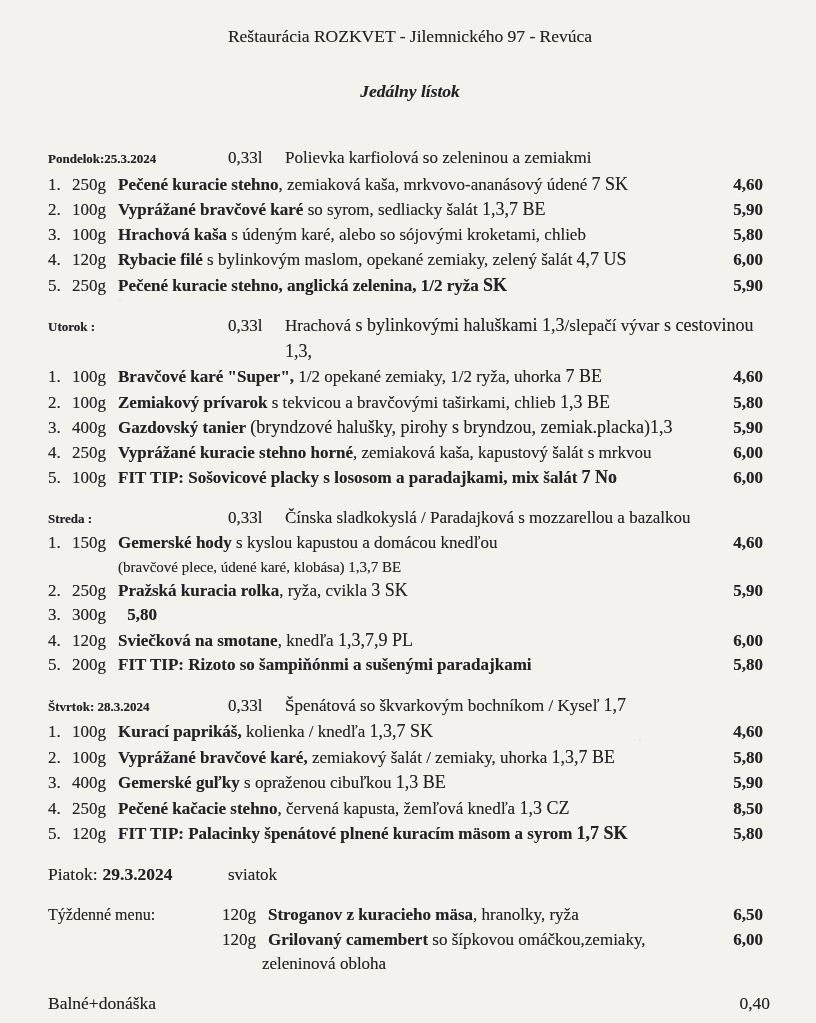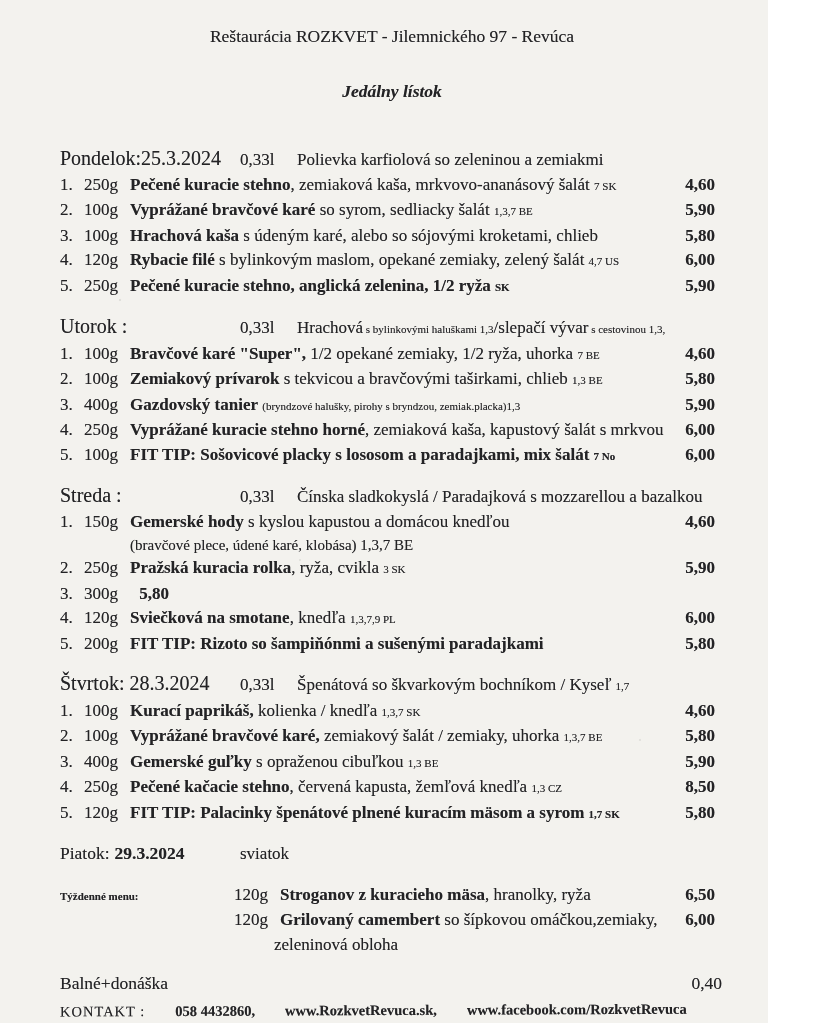--- a/index.html
+++ b/index.html
@@ -1,48 +1,47 @@
 <!DOCTYPE html>
 <html><head>
 <meta charset="utf-8">
 <style>
   html,body { margin:0; padding:0; }
   .page {
-    width:756px; height:1023px;
+    width:816px; height:1023px;
     background:
       radial-gradient(circle at 120px 300px, rgba(190,190,185,.35) 0.8px, transparent 1.6px),
       radial-gradient(circle at 640px 740px, rgba(190,190,185,.3) 0.8px, transparent 1.6px),
       radial-gradient(circle at 300px 560px, rgba(190,190,185,.3) 0.7px, transparent 1.5px),
       #f3f2ee;
     font-family:"Liberation Serif","DejaVu Serif",serif;
     color:#232325;
     position:relative; overflow:hidden;
     text-shadow:0 0 .5px rgba(45,45,50,.45);
-    padding-left:12px;
   }
   .content { padding:26px 44px 0 48px; }
   .h1 { text-align:center; font-size:17.5px; margin:0 0 34px 0; font-weight:normal; }
   .h2 { text-align:center; font-size:17.5px; font-weight:bold; margin:0 0 44px 0;font-style:italic; }
   .day { margin-bottom:15px; }
   .dayrow, .row { display:flex; align-items:baseline; font-size:17px; line-height:24.5px; }
-  .daylabel { width:180px; flex:none; font-weight:normal; font-size:20px; }
+  .daylabel { width:180px; flex:none; font-weight:bold; font-size:13px; }
   .vol { width:57px; flex:none; }
   .num { width:24px; flex:none; }
   .wt { width:46px; flex:none; }
   .txt { flex:1; min-width:0; }
   .price { width:48px; flex:none; text-align:center;font-weight:bold; }
-  .sm { font-size:11px; }
+  .sm { font-size:18px; }
   b { font-weight:bold; }
   .ul .txt { font-weight:bold; text-decoration-thickness:1.8px; text-underline-offset:3px; }
   .sub { padding-left:70px; font-size:15px; line-height:22px; }
   .piatok { margin:2px 0 16px 0; }
   .fr-label { width:180px; flex:none; font-size:17.5px; }
   .fr-label b { margin-left:5px; }
   .weekly { margin-bottom:14px; }
-  .wklabel { width:174px; flex:none; font-weight:bold; font-size:11px; }
+  .wklabel { width:174px; flex:none; font-weight:normal; font-size:16px; }
   .wt2 { width:46px; flex:none; }
   .cont { padding-left:40px; }
   .balne { display:flex; justify-content:space-between; gap:22px; font-size:17.5px; margin:16px 2px 8px 0; }
   .kontakt { font-size:14.5px; display:flex; gap:30px; align-items:baseline; transform:rotate(-0.25deg); }
   .klabel { letter-spacing:1px; }
 </style>
 </head>
 <body>
 
 <div class="page">
@@ -53,21 +52,21 @@
 
     <div class="day">
       <div class="dayrow">
         <span class="daylabel">Pondelok:25.3.2024</span>
         <span class="vol">0,33l</span>
         <span class="txt"><span>Polievka karfiolová so zeleninou a zemiakmi</span></span>
       </div>
       <div class="row">
         <span class="num">1.</span>
           <span class="wt">250g</span>
-        <span class="txt"><b>Pečené kuracie stehno</b><span>, zemiaková kaša, mrkvovo-ananásový šalát </span><span class="sm">7 SK</span></span>
+        <span class="txt"><b>Pečené kuracie stehno</b><span>, zemiaková kaša, mrkvovo-ananásový údené </span><span class="sm">7 SK</span></span>
         <span class="price">4,60</span>
       </div>
       <div class="row">
         <span class="num">2.</span>
           <span class="wt">100g</span>
         <span class="txt"><b>Vyprážané bravčové karé</b><span> so syrom, sedliacky šalát </span><span class="sm">1,3,7 BE</span></span>
         <span class="price">5,90</span>
       </div>
       <div class="row">
         <span class="num">3.</span>

